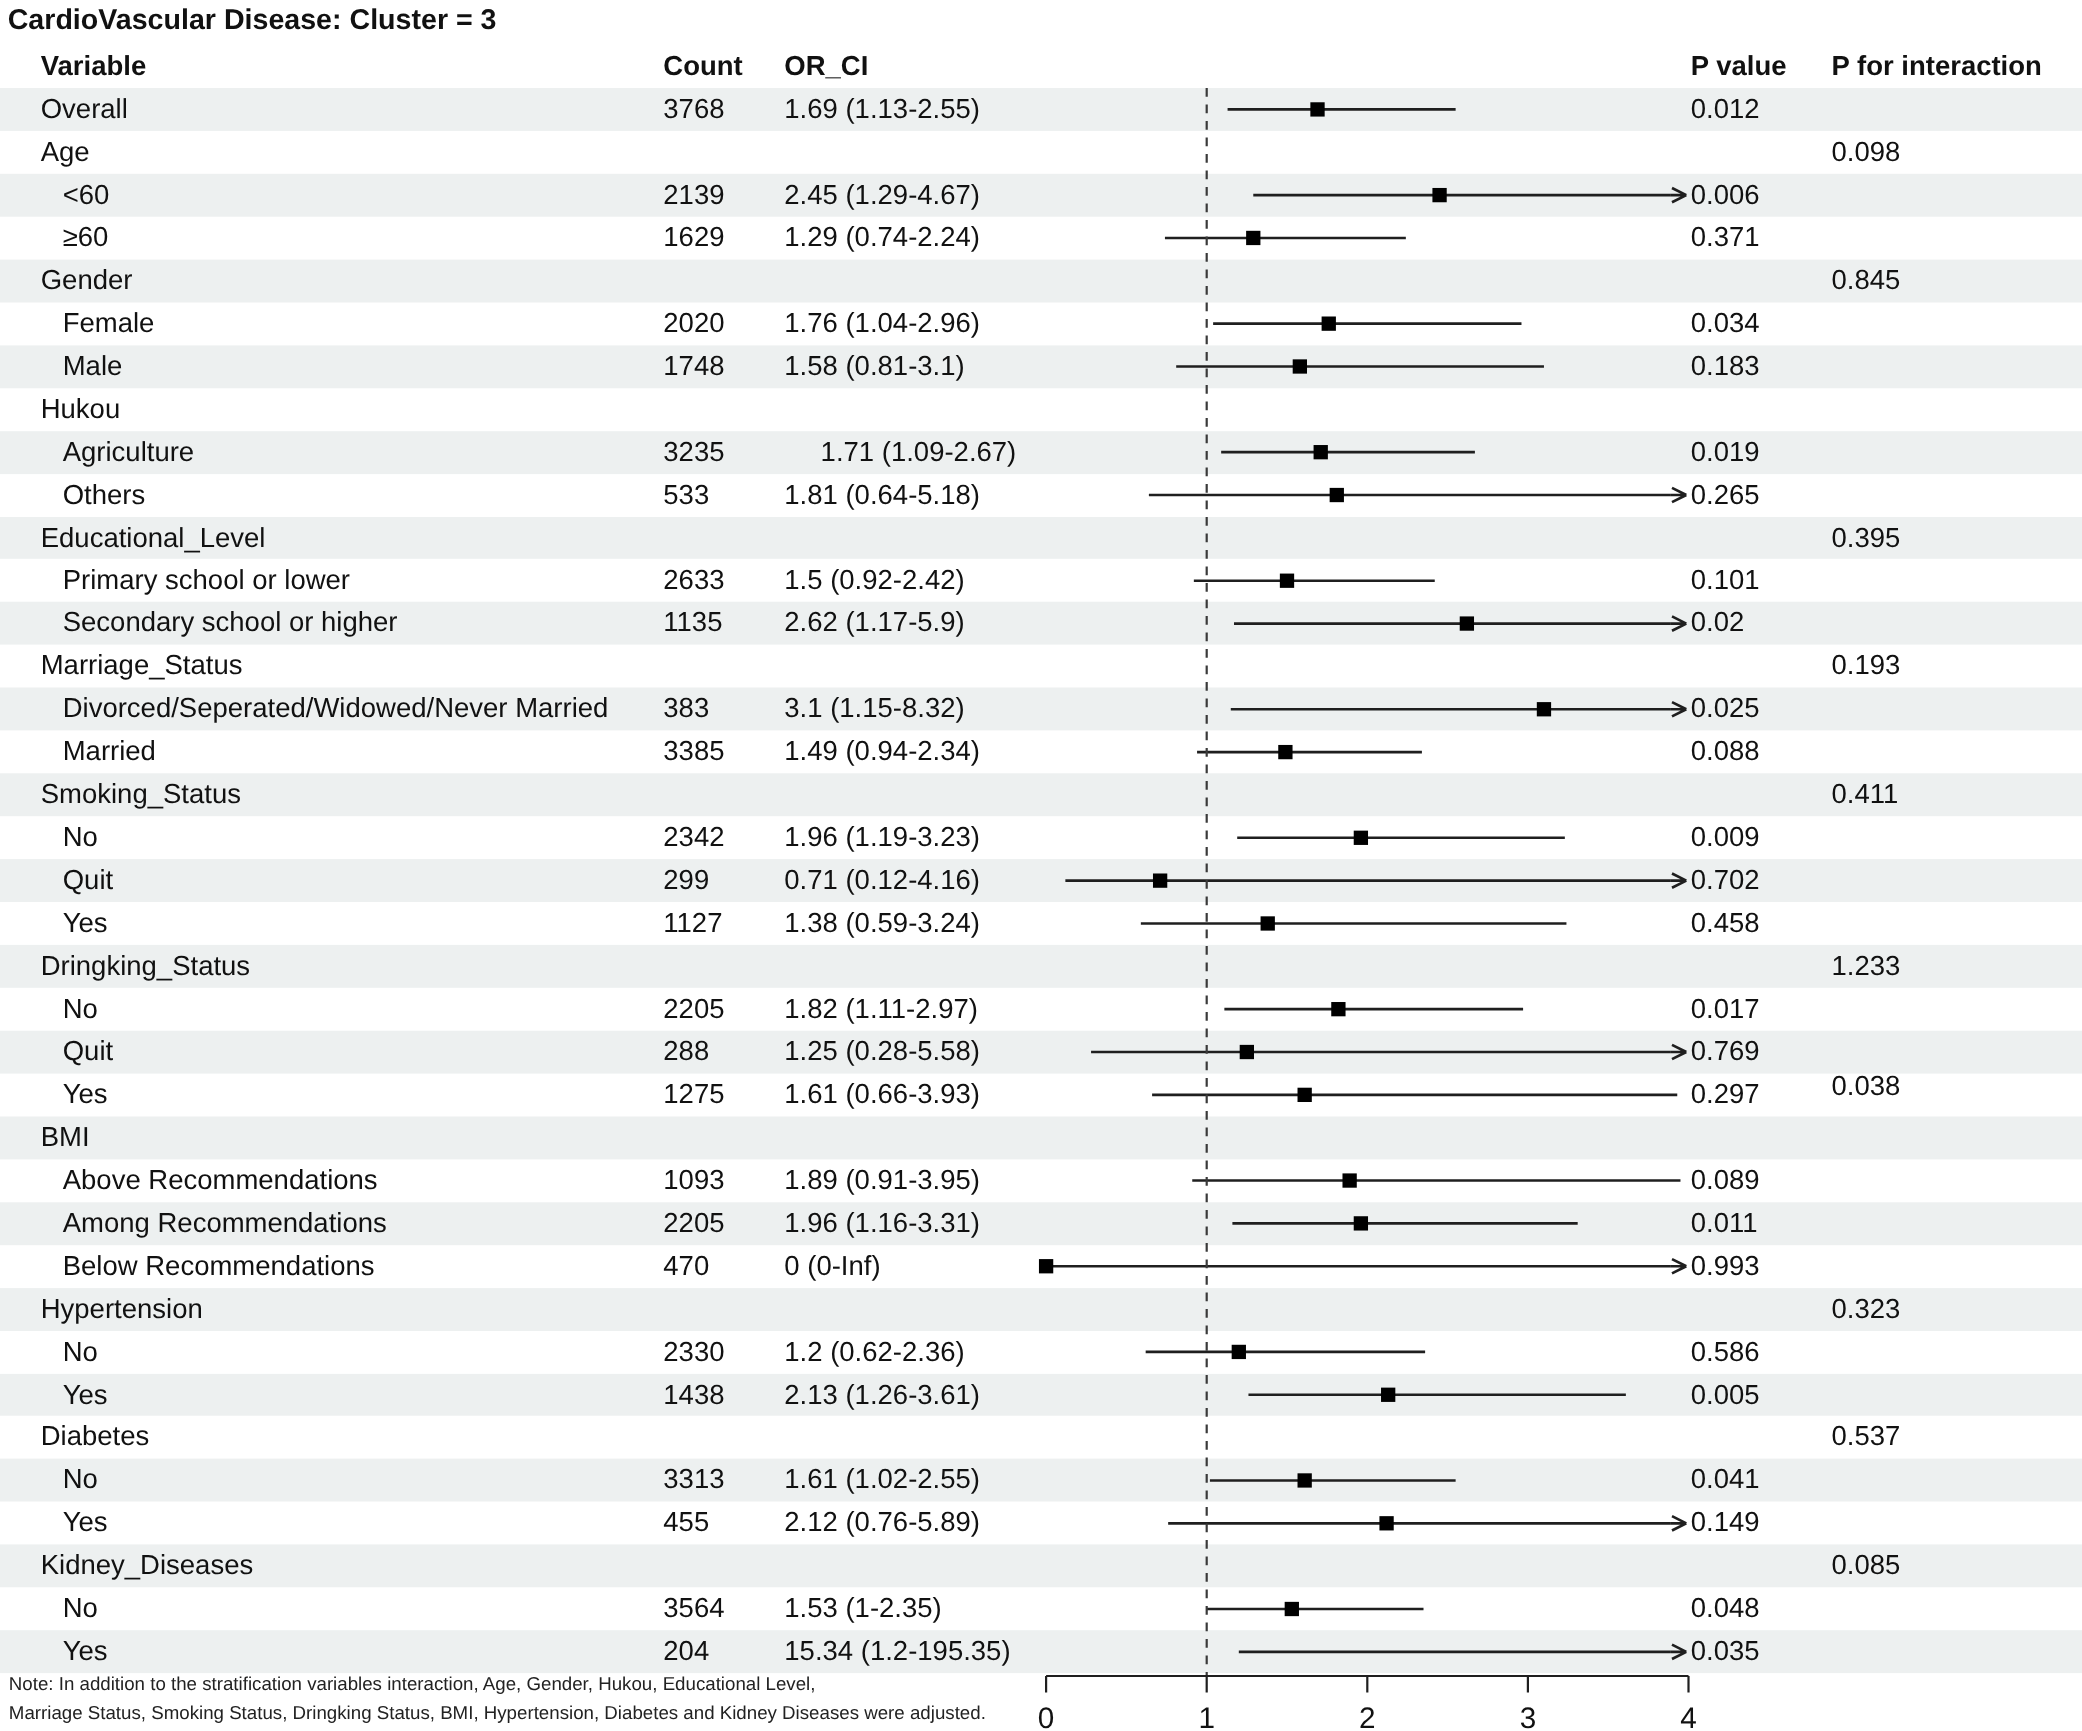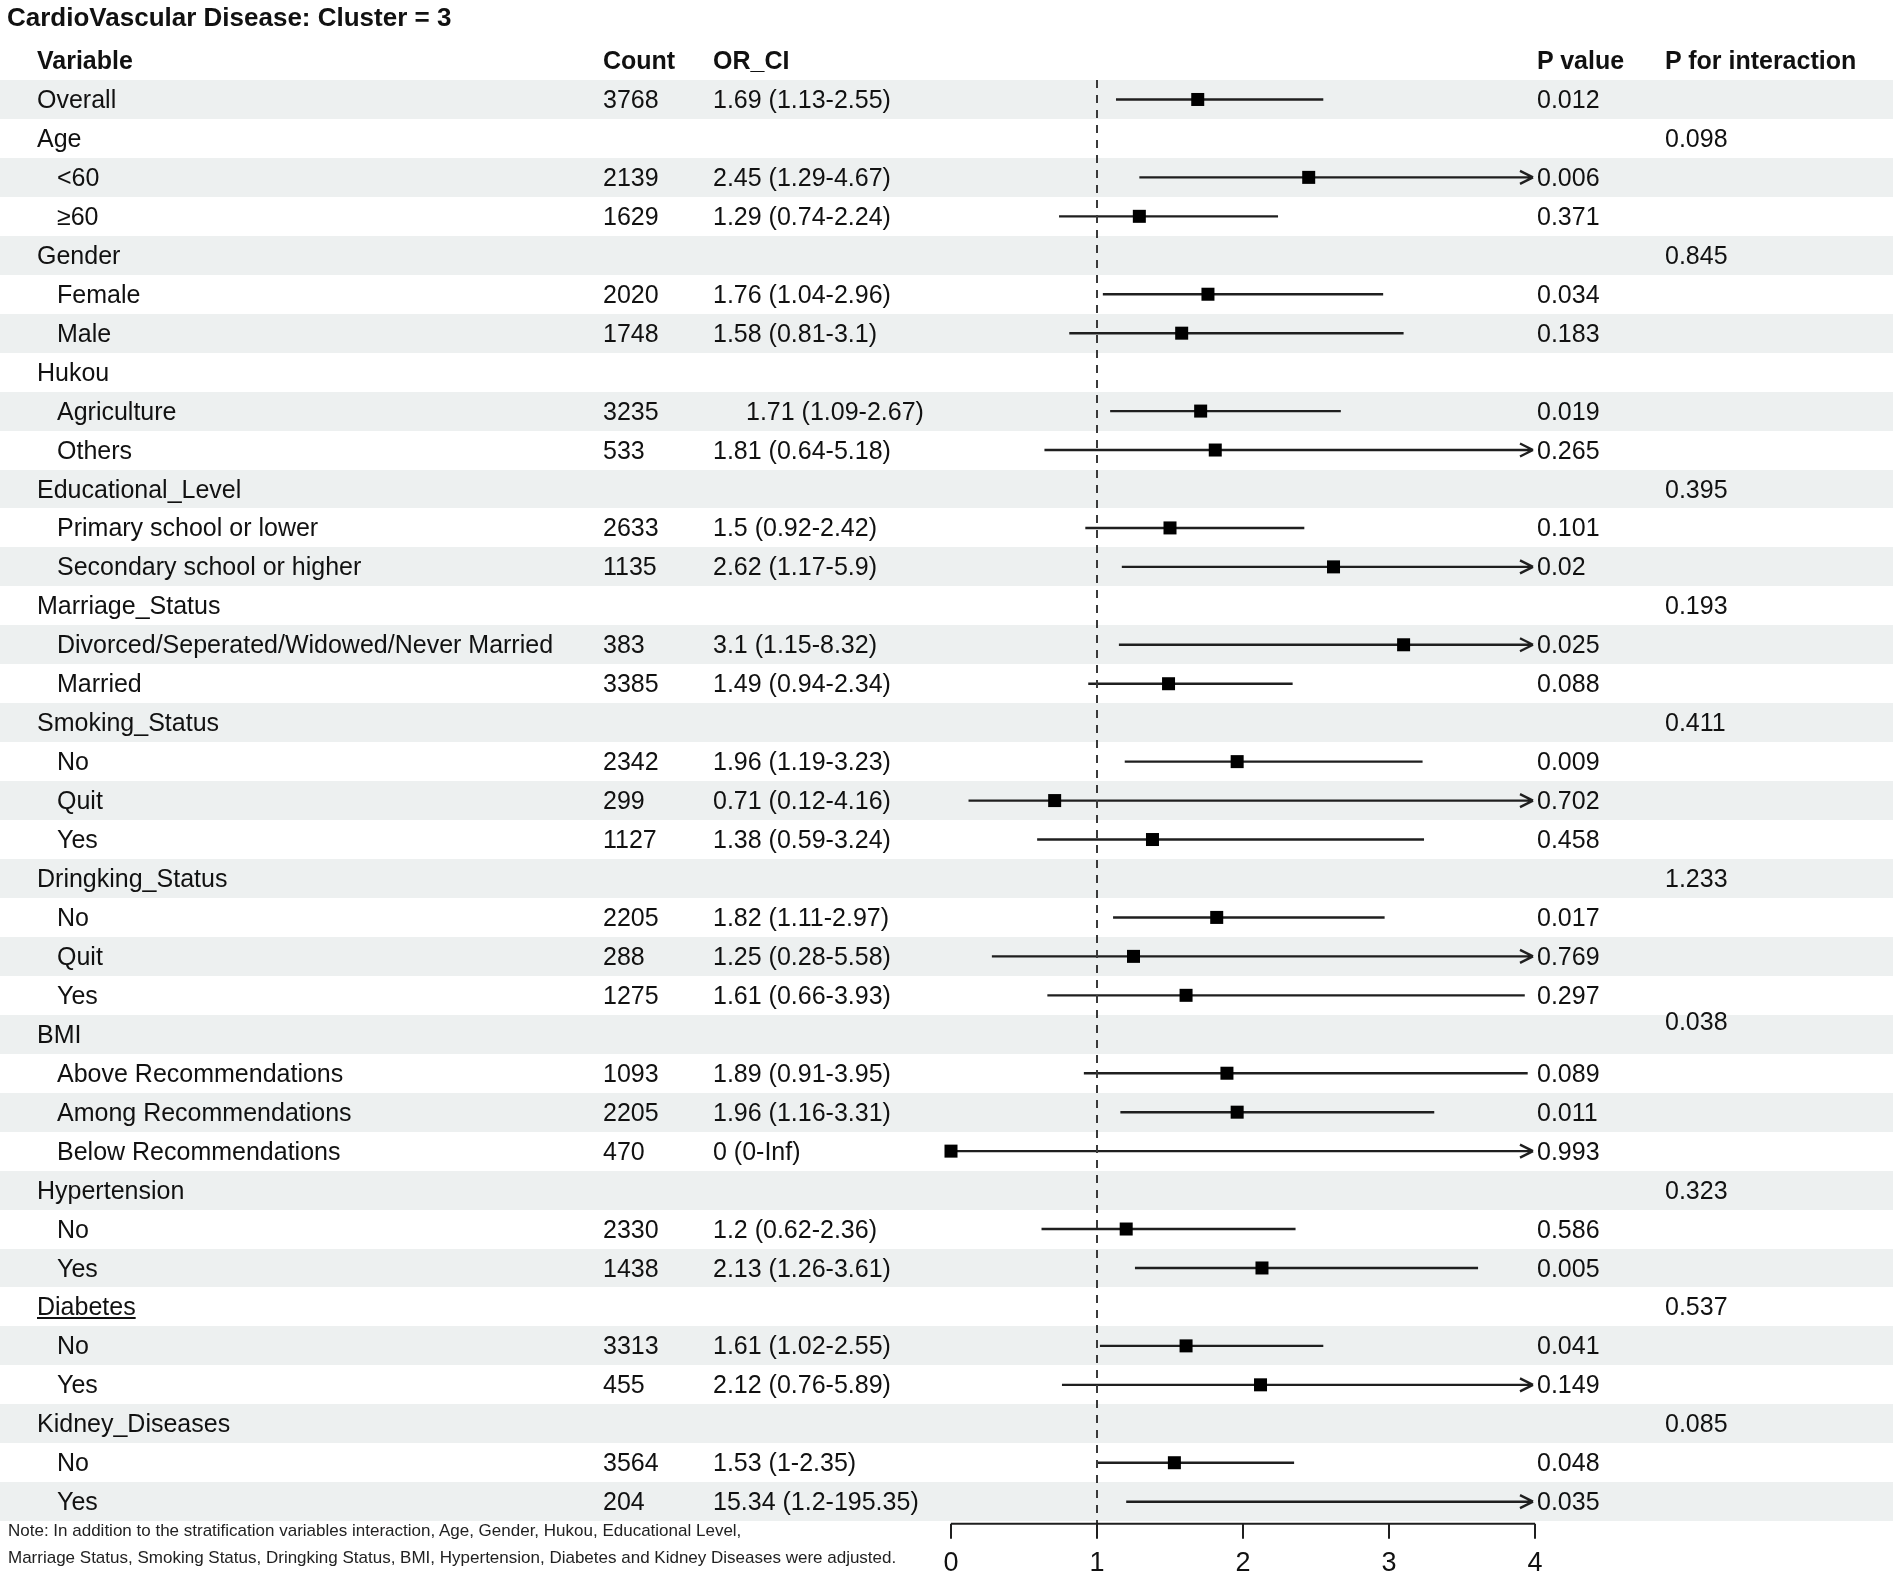--- a/index.html
+++ b/index.html
@@ -132,21 +132,21 @@
       <div class="row-label" style="left: 57px; top: 936.9px;">Quit</div>
       <div class="row-count" style="left: 603px; top: 936.9px;">288</div>
       <div class="row-orci" style="left: 713px; top: 936.9px;">1.25 (0.28-5.58)</div>
       <div class="row-p" style="left: 1537px; top: 936.9px;">0.769</div>
       <div class="row-label" style="left: 57px; top: 975.85px;">Yes</div>
       <div class="row-count" style="left: 603px; top: 975.85px;">1275</div>
       <div class="row-orci" style="left: 713px; top: 975.85px;">1.61 (0.66-3.93)</div>
       <div class="row-p" style="left: 1537px; top: 975.85px;">0.297</div>
       <div class="stripe" style="left: 0px; top: 1014.8px; height: 38.95px; background: rgb(237, 240, 240);"></div>
       <div class="row-label" style="left: 37px; top: 1014.8px;">BMI</div>
-      <div class="row-pint" style="left: 1665px; top: 1002px;">0.038</div>
+      <div class="row-pint" style="left: 1665px; top: 968px;">0.038</div>
       <div class="row-label" style="left: 57px; top: 1053.75px;">Above Recommendations</div>
       <div class="row-count" style="left: 603px; top: 1053.75px;">1093</div>
       <div class="row-orci" style="left: 713px; top: 1053.75px;">1.89 (0.91-3.95)</div>
       <div class="row-p" style="left: 1537px; top: 1053.75px;">0.089</div>
       <div class="stripe" style="left: 0px; top: 1092.7px; height: 38.95px; background: rgb(237, 240, 240);"></div>
       <div class="row-label" style="left: 57px; top: 1092.7px;">Among Recommendations</div>
       <div class="row-count" style="left: 603px; top: 1092.7px;">2205</div>
       <div class="row-orci" style="left: 713px; top: 1092.7px;">1.96 (1.16-3.31)</div>
       <div class="row-p" style="left: 1537px; top: 1092.7px;">0.011</div>
       <div class="row-label" style="left: 57px; top: 1131.65px;">Below Recommendations</div>
@@ -158,21 +158,21 @@
       <div class="row-pint" style="left: 1665px; top: 1170.6px;">0.323</div>
       <div class="row-label" style="left: 57px; top: 1209.55px;">No</div>
       <div class="row-count" style="left: 603px; top: 1209.55px;">2330</div>
       <div class="row-orci" style="left: 713px; top: 1209.55px;">1.2 (0.62-2.36)</div>
       <div class="row-p" style="left: 1537px; top: 1209.55px;">0.586</div>
       <div class="stripe" style="left: 0px; top: 1248.5px; height: 38.95px; background: rgb(237, 240, 240);"></div>
       <div class="row-label" style="left: 57px; top: 1248.5px;">Yes</div>
       <div class="row-count" style="left: 603px; top: 1248.5px;">1438</div>
       <div class="row-orci" style="left: 713px; top: 1248.5px;">2.13 (1.26-3.61)</div>
       <div class="row-p" style="left: 1537px; top: 1248.5px;">0.005</div>
-      <div class="row-label" style="left: 37px; top: 1287.45px; text-decoration: underline;">Diabetes</div>
+      <div class="row-label" style="left: 37px; top: 1287.45px;">Diabetes</div>
       <div class="row-pint" style="left: 1665px; top: 1287.45px;">0.537</div>
       <div class="stripe" style="left: 0px; top: 1326.4px; height: 38.95px; background: rgb(237, 240, 240);"></div>
       <div class="row-label" style="left: 57px; top: 1326.4px;">No</div>
       <div class="row-count" style="left: 603px; top: 1326.4px;">3313</div>
       <div class="row-orci" style="left: 713px; top: 1326.4px;">1.61 (1.02-2.55)</div>
       <div class="row-p" style="left: 1537px; top: 1326.4px;">0.041</div>
       <div class="row-label" style="left: 57px; top: 1365.35px;">Yes</div>
       <div class="row-count" style="left: 603px; top: 1365.35px;">455</div>
       <div class="row-orci" style="left: 713px; top: 1365.35px;">2.12 (0.76-5.89)</div>
       <div class="row-p" style="left: 1537px; top: 1365.35px;">0.149</div>

